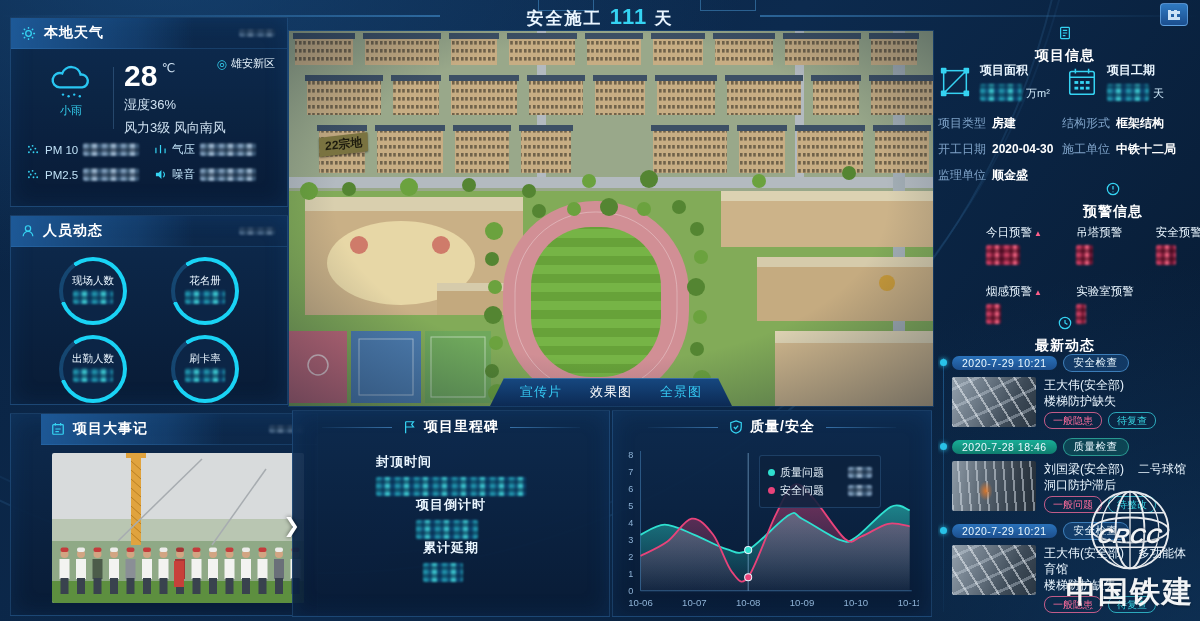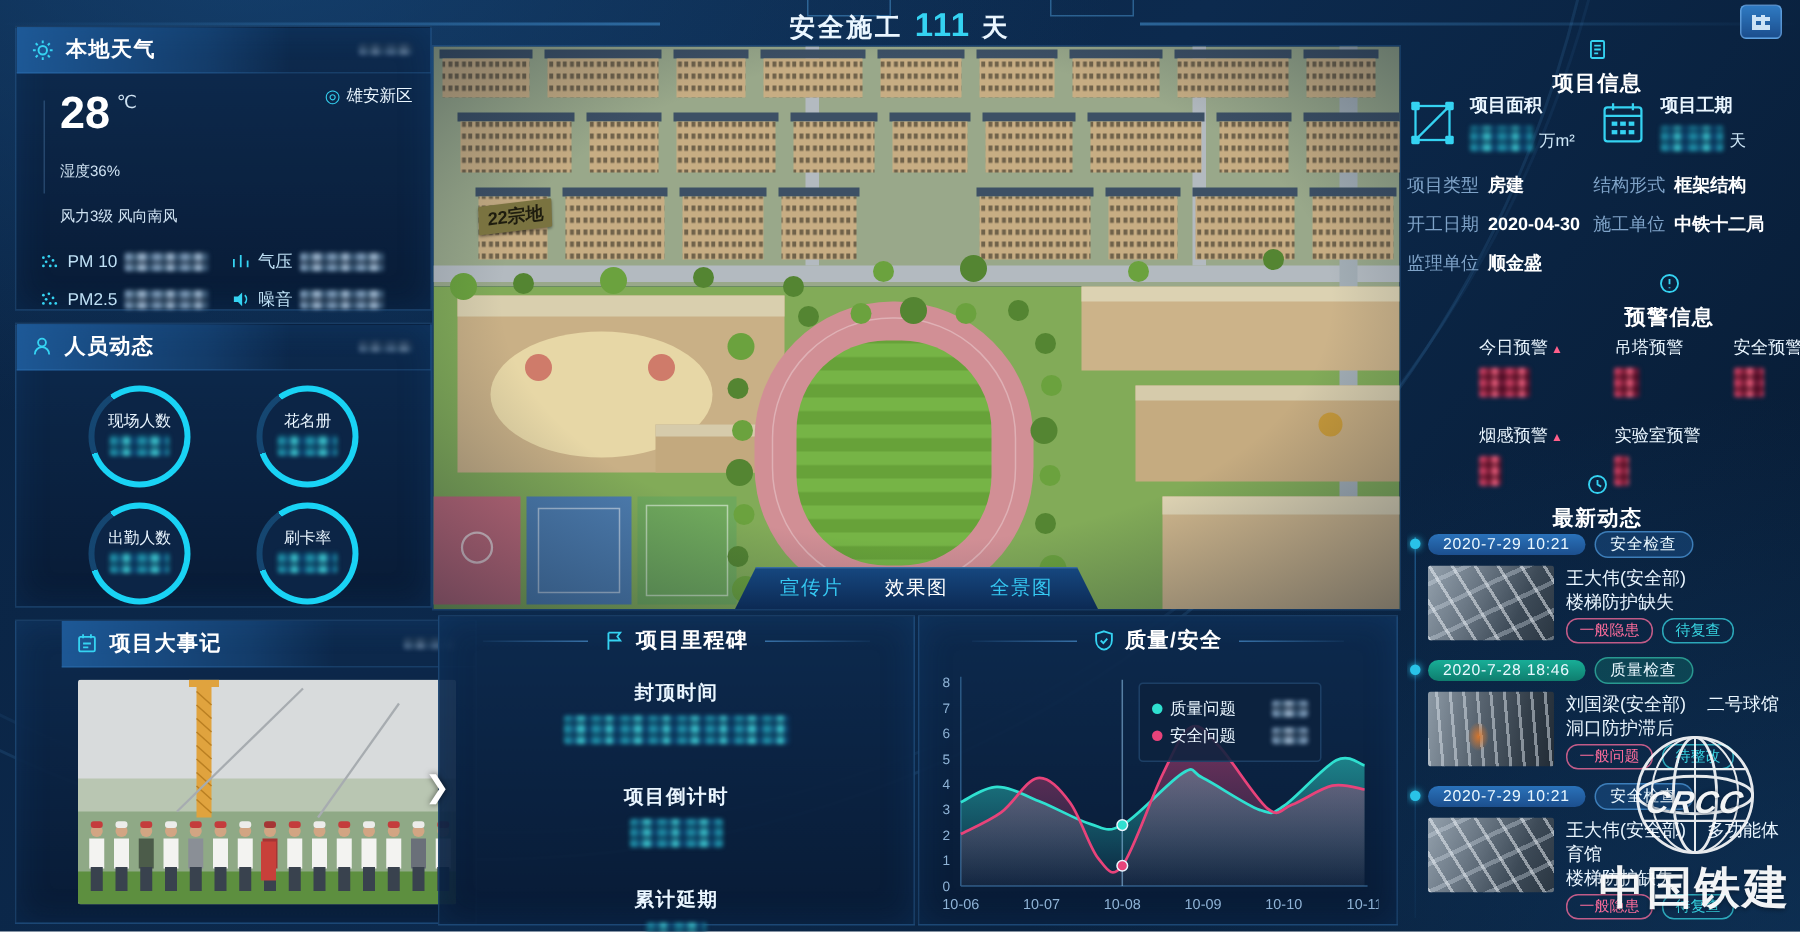--- a/index.html
+++ b/index.html
@@ -58,22 +58,22 @@
   
   #weather{left:10px;top:17px;width:276px;height:188px;}
   .w-loc{position:absolute;right:12px;top:38px;font-size:11px;color:#eaf6ff;display:flex;align-items:center;gap:4px;}
   .w-loc .pin{color:#35d3f2;font-size:12px;}
   .w-main{display:flex;margin:12px 0 0 18px;align-items:flex-start;}
   .w-icon{width:84px;text-align:center;}
   .w-cond{color:#35d3f2;font-size:11px;margin-top:2px;}
   .w-sep{width:1px;height:62px;background:rgba(120,180,230,.25);margin:6px 10px 0 0;}
   .w-temp{font-size:30px;font-weight:bold;color:#fff;line-height:30px;}
   .w-unit{font-size:12px;color:#cfe2f2;vertical-align:top;}
-  .w-sub{font-size:10px;color:#cfe2f2;margin-top:16px;}
-  .w-mets{display:grid;grid-template-columns:1fr 1fr;gap:10px 8px;margin:16px 14px 0 16px;}
+  .w-sub{font-size:13px;color:#cfe2f2;margin-top:5px;}
+  .w-mets{display:grid;grid-template-columns:1fr 1fr;gap:10px 8px;margin:5px 14px 0 16px;}
   .w-met{display:flex;align-items:center;gap:5px;font-size:11.5px;color:#bfe0f5;}
   .w-met .mz{width:56px;height:13px;}
 
   
   #personnel{left:10px;top:215px;width:276px;height:188px;}
   .rings{display:grid;grid-template-columns:1fr 1fr;gap:10px 0;padding:10px 26px 0 26px;}
   .ringc{display:flex;justify-content:center;}
   .ring{width:68px;height:68px;border-radius:50%;position:relative;
     background:conic-gradient(from -35deg,#19d3f5 0 79%,rgba(22,74,118,.9) 79% 100%);}
   .ring::before{content:"";position:absolute;inset:4px;border-radius:50%;background:#0c2546;}
@@ -100,21 +100,21 @@
 
   
   #milestone{left:292px;top:410px;width:316px;height:205px;}
   #quality{left:612px;top:410px;width:318px;height:205px;}
   .c-hd{height:32px;display:flex;align-items:center;justify-content:center;gap:7px;position:relative;}
   .c-hd .ttl{font-size:14px;font-weight:bold;color:#fff;letter-spacing:1px;}
   .c-hd::before,.c-hd::after{content:"";flex:0 0 70px;height:1px;margin:0 4px;
     background:linear-gradient(90deg,rgba(90,170,240,.05),rgba(90,170,240,.55));}
   .c-hd::after{background:linear-gradient(270deg,rgba(90,170,240,.05),rgba(90,170,240,.55));}
   .ms-rows{display:flex;flex-direction:column;align-items:center;margin-top:10px;}
-  .ms-row{display:flex;flex-direction:column;align-items:center;margin-bottom:26px;}
+  .ms-row{display:flex;flex-direction:column;align-items:flex-start;margin-bottom:0;}
   .ms-row .lab{font-size:13px;font-weight:bold;color:#eaf6ff;letter-spacing:1px;}
   .ms-row .mz{height:19px;margin-top:6px;}
 
   .qa-body{position:relative;}
   .qa-tip{position:absolute;left:146px;top:12px;width:104px;padding:6px 8px;border-radius:3px;
     background:rgba(12,34,62,.88);border:1px solid rgba(80,150,220,.25);z-index:5;}
   .qa-tip .row{display:flex;align-items:center;gap:5px;font-size:11px;color:#eaf6ff;margin:3px 0;}
   .qa-tip .dt{width:7px;height:7px;border-radius:50%;}
   .qa-tip .mz{width:24px;height:11px;margin-left:auto;}
 
@@ -205,20 +205,32 @@
         </g>
       </svg>
     <span class="ttl">本地天气</span>
     <span class="hd-mz mz mz-gray"></span>
   </div>
   <div class="w-loc">
     <span class="pin">◎</span>
     <span>雄安新区</span>
   </div>
   <div class="w-main">
+    <div class="w-icon">
+      <svg width="52" height="40" viewBox="0 0 64 50" style="margin:0 auto;">
+        <path d="M18 33a9 9 0 1 1 3-17.5A12 12 0 0 1 44 17a8 8 0 0 1 2 16H18z" fill="none" stroke="#29c6f2" stroke-width="3"></path>
+        <g fill="#29c6f2">
+            <circle cx="22" cy="42" r="1.5"></circle>
+            <circle cx="29" cy="44" r="1.5"></circle>
+            <circle cx="36" cy="42" r="1.5"></circle>
+            <circle cx="43" cy="44" r="1.5"></circle>
+          </g>
+      </svg>
+      <div class="w-cond">小雨</div>
+    </div>
     <div class="w-sep"></div>
     <div>
       <span class="w-temp">28</span>
       <span class="w-unit">℃</span>
       <div class="w-sub">湿度36%</div>
       <div class="w-sub">风力3级 风向南风</div>
     </div>
   </div>
   <div class="w-mets">
     <div class="w-met">

